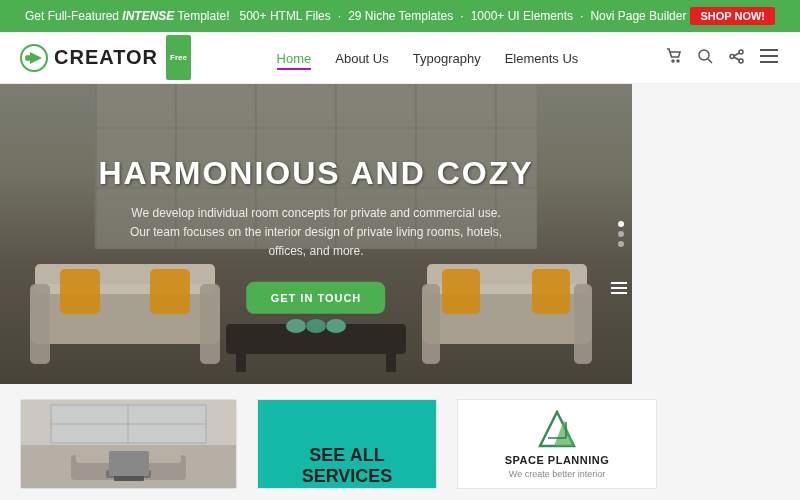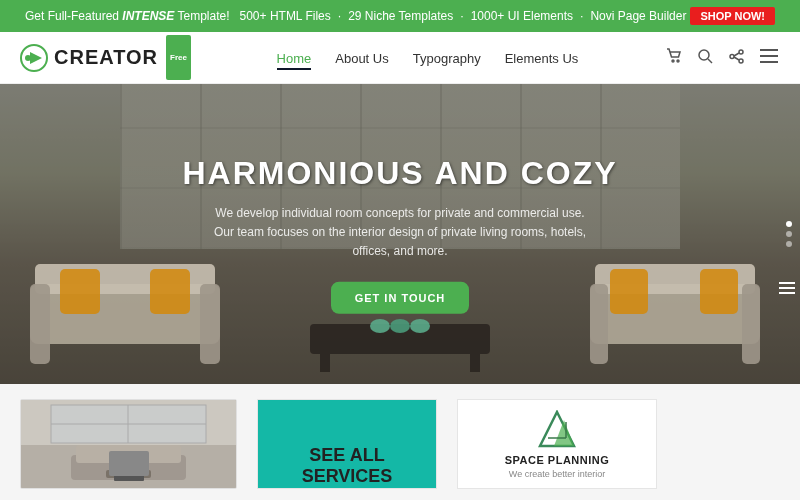--- a/index.html
+++ b/index.html
@@ -75,41 +75,41 @@
       list-style: none;
     }
     .nav-links li a {
       text-decoration: none;
       color: #333;
       font-size: 13px;
       font-weight: 500;
     }
     .nav-links li.active a {
       color: #4caf50;
-      border-bottom: 2px solid #0f172a;
+      border-bottom: 2px solid #a21caf;
       padding-bottom: 2px;
     }
     .nav-icons {
       display: flex;
       align-items: center;
       gap: 12px;
     }
     .nav-icon-btn {
       background: none;
       border: none;
       cursor: pointer;
       color: #555;
       font-size: 15px;
       padding: 2px;
     }
 
     
     .hero {
       position: relative;
-      width: 800px;
+      width: 632px;
       height: 300px;
       overflow: hidden;
       background: #7a8a7a;
     }
     
     .hero-room {
       position: absolute;
       top: 0; left: 0;
       width: 100%; height: 100%;
       background:

